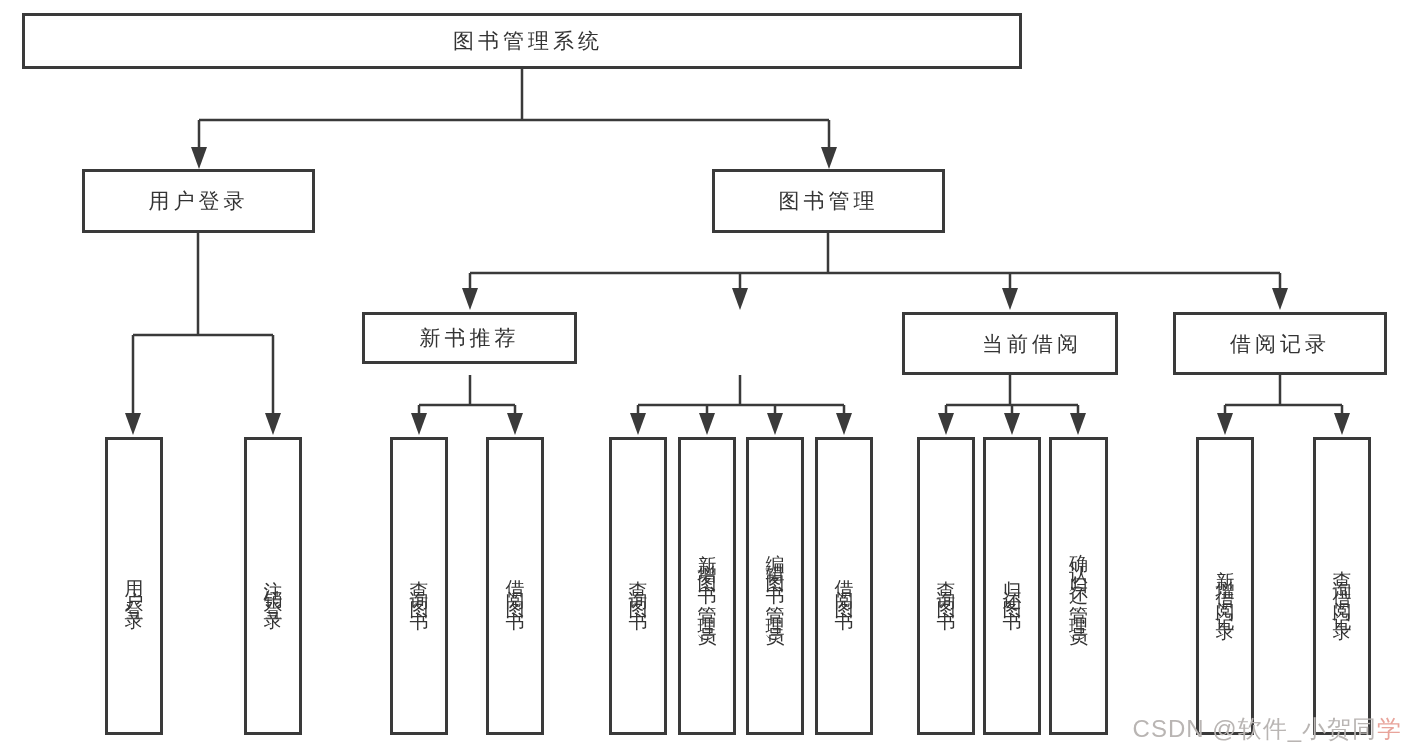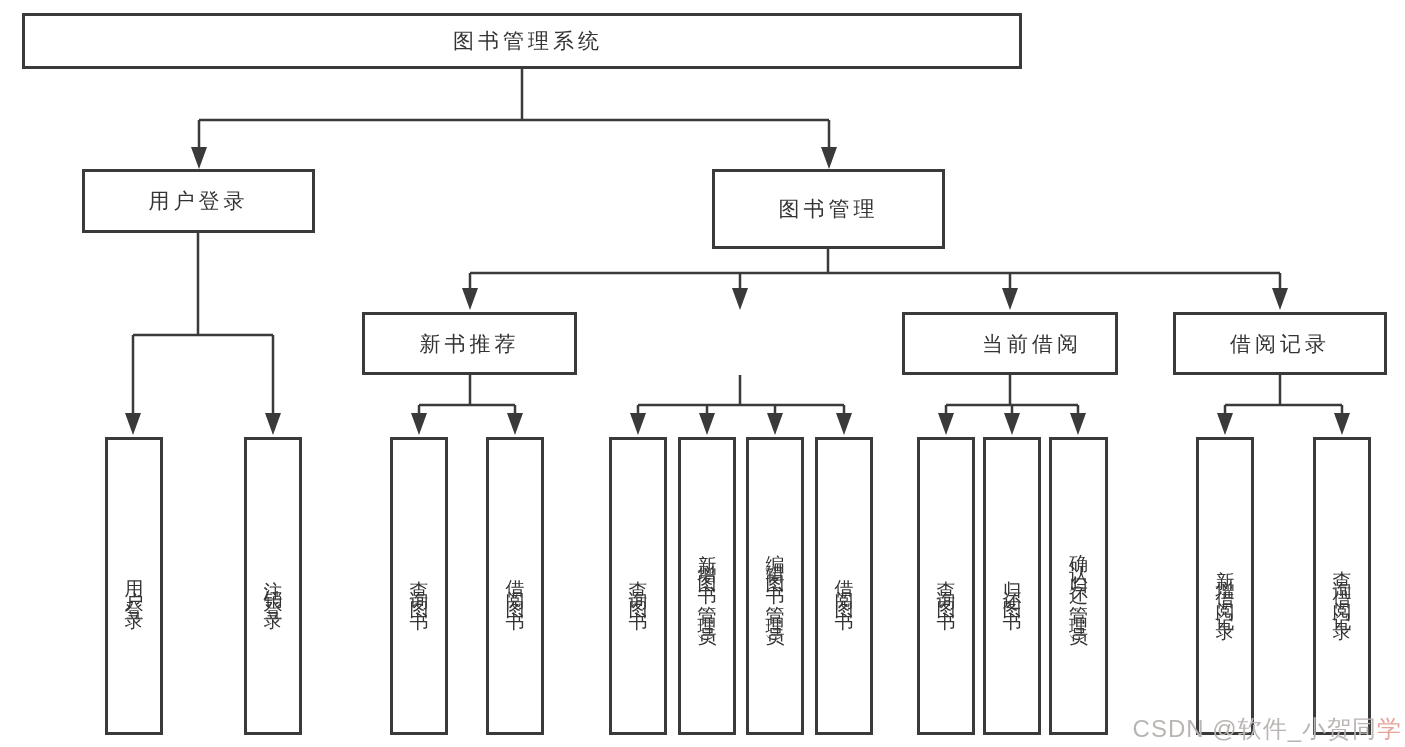--- a/index.html
+++ b/index.html
@@ -101,25 +101,25 @@
     </g>
   </svg>
 
   <div class="node h-node root-node" style="left:22px;top:13px;width:1000px;height:56px;padding-left:12px;">
     <span>图书管理系统</span>
   </div>
 
   <div class="node h-node" style="left:82px;top:169px;width:233px;height:64px;">
     <span>用户登录</span>
   </div>
-  <div class="node h-node" style="left:712px;top:169px;width:233px;height:80px;">
+  <div class="node h-node" style="left:712px;top:169px;width:233px;height:64px;">
     <span>图书管理</span>
   </div>
 
-  <div class="node h-node" style="left:362px;top:312px;width:215px;height:63px;align-items:center;">
+  <div class="node h-node" style="left:362px;top:312px;width:215px;height:52px;align-items:center;">
     <span>新书推荐</span>
   </div>
   <div class="node h-node" style="left:902px;top:312px;width:216px;height:63px;padding-left:44px;">
     <span>当前借阅</span>
   </div>
   <div class="node h-node" style="left:1173px;top:312px;width:214px;height:63px;text-align:right;">
     <span>借阅记录</span>
   </div>
 
   <div class="node v-node" style="left:105px;top:437px;width:58px;height:298px;">

